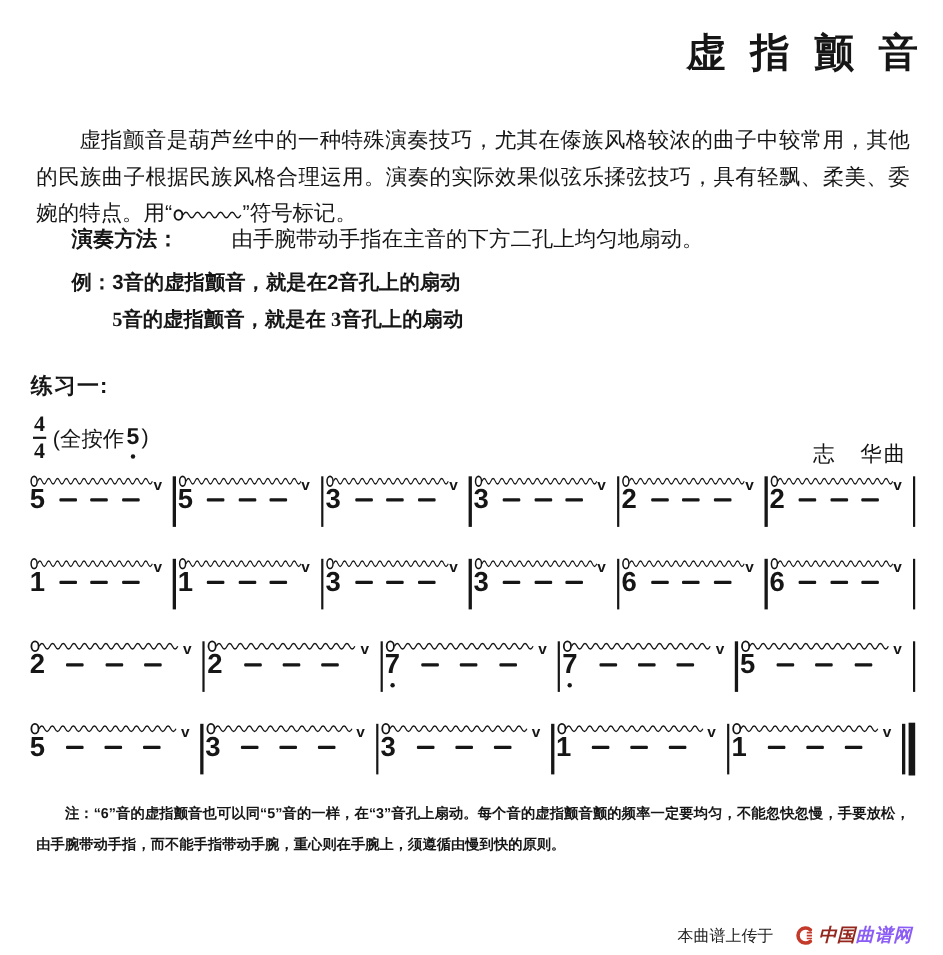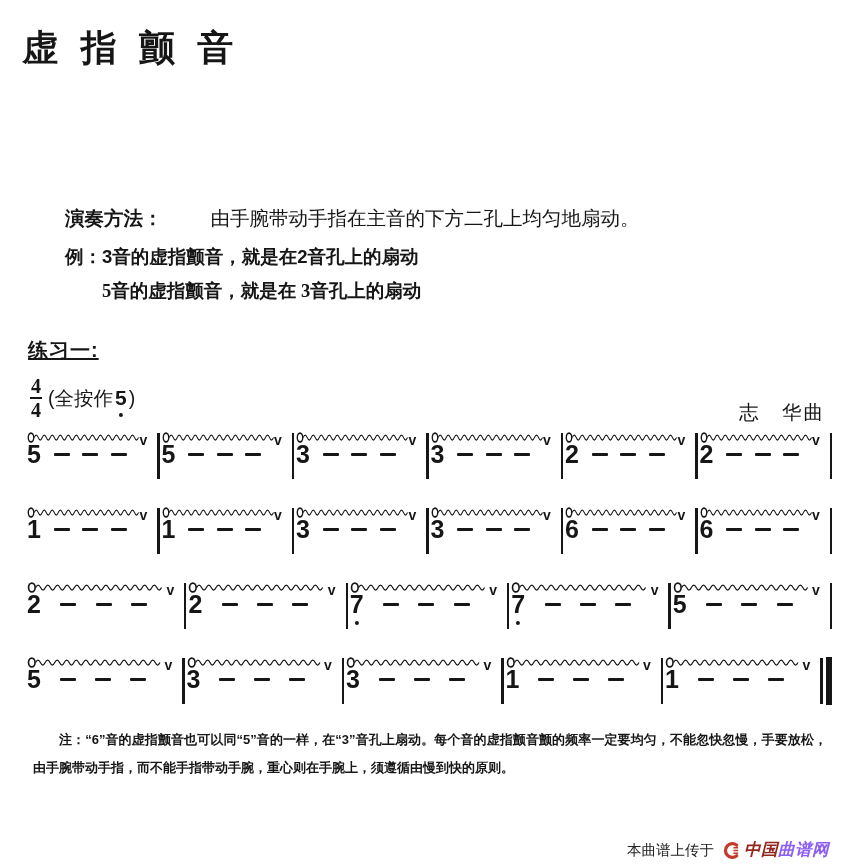--- a/index.html
+++ b/index.html
@@ -1,42 +1,42 @@
 <!DOCTYPE html>
 <html><head>
 <meta charset="utf-8">
 <style>
   html,body{margin:0;padding:0;background:#ffffff;}
   .page{
     position:relative;width:857px;height:868px;margin:0 auto;background:#ffffff;
     font-family:"Liberation Sans",sans-serif;color:#161616;overflow:hidden;
   }
   .title{
-    position:absolute;top:24px;left:0;width:100%;text-align:left;
+    position:absolute;top:24px;left:0;width:100%;text-align:right;
     font-size:36px;font-weight:700;letter-spacing:0.62em;padding-left:0.62em;box-sizing:border-box;
   }
   .intro{
     position:absolute;top:112px;left:33px;width:794px;
     font-size:19.5px;line-height:33px;text-align:justify;text-indent:2em;
   }
   .vib-inline{display:inline-block;vertical-align:-1px;}
   .vib-inline svg{display:block;width:64px;height:13px;}
   .method{
     position:absolute;top:203px;left:65px;width:770px;font-size:19.5px;line-height:30px;
   }
   .method-label{font-weight:700;}
   .method-text{font-weight:400;margin-left:48px;}
   .examples{
     position:absolute;top:244px;left:65px;width:700px;font-size:18.5px;line-height:26px;font-weight:600;
   }
   .example-row{display:flex;}
   .example-label{width:37px;flex:0 0 auto;}
   .example-row.second{padding-left:37px;margin-top:8px;font-family:Liberation Serif, serif;}
   .exercise-label{
-    position:absolute;top:337px;left:28px;font-size:20px;font-weight:700;letter-spacing:1px;text-decoration:underline;
+    position:absolute;top:337px;left:28px;font-size:20px;font-weight:700;letter-spacing:1px;
   }
   .meter-row{position:absolute;top:376px;left:30px;height:44px;display:flex;align-items:center;}
   .fraction{
     display:inline-block;text-align:center;font-family:"Liberation Serif",serif;
     font-weight:700;font-size:20px;line-height:1.0;margin-right:6px;
   }
   .fraction .num{display:block;border-bottom:2.2px solid #161616;padding:0 1px 1px 1px;}
   .fraction .den{display:block;padding-top:1px;}
   .key-sig{font-size:19.5px;display:inline-flex;align-items:center;}
   .key-note{font-weight:700;font-size:21px;position:relative;margin:0 2px;}
@@ -64,32 +64,36 @@
   .barline{flex:0 0 auto;width:2.2px;height:46px;background:#161616;margin-top:5px;}
   .barline.thick{width:6.5px;margin-left:3px;height:48px;margin-top:4px;}
   .footnote{
     position:absolute;top:726px;left:33px;width:794px;
     font-size:13px;line-height:27.5px;text-align:justify;text-indent:2em;font-weight:600;
   }
   .footnote-label{font-weight:700;}
   .watermark{
     position:absolute;top:839px;right:28px;display:flex;align-items:center;font-size:14.5px;
   }
-  .wm-prefix{color:#222;margin-right:8px;}
+  .wm-prefix{color:#222;margin-right:19px;}
   .wm-logo{display:inline-block;margin-right:3px;}
   .wm-logo svg{display:block;width:19px;height:19px;}
   .site-name{font-weight:700;font-style:italic;font-size:16.5px;letter-spacing:0.5px;}
 </style>
 </head>
 <body>
 
 <div class="page">
 
   <div class="title">虚指颤音</div>
 
+  <div class="intro"><span>虚指颤音是葫芦丝中的一种特殊演奏技巧，尤其在傣族风格较浓的曲子中较常用，其他的民族曲子根据民族风格合理运用。演奏的实际效果似弦乐揉弦技巧，具有轻飘、柔美、委婉的特点。用“</span><span class="vib-inline"><svg viewBox="0 0 61 13" preserveAspectRatio="none">
+          <ellipse cx="5" cy="7.5" rx="3.4" ry="4.4" fill="none" stroke="#161616" stroke-width="1.7"></ellipse>
+          <path d="M9 7.5 q2.5 -5 5 0 t5 0 t5 0 t5 0 t5 0 t5 0 t5 0 t5 0 t5 0 t5 0" fill="none" stroke="#161616" stroke-width="1.25"></path>
+        </svg></span><span>”符号标记。</span></div>
 
   <div class="method"><span class="method-label">演奏方法：</span><span class="method-text">由手腕带动手指在主音的下方二孔上均匀地扇动。</span></div>
 
   <div class="examples">
     <div class="example-row">
       <span class="example-label">例：</span>
       <span>3音的虚指颤音，就是在2音孔上的扇动</span>
     </div>
     <div class="example-row second">
       <span>5音的虚指颤音，就是在 3音孔上的扇动</span>

